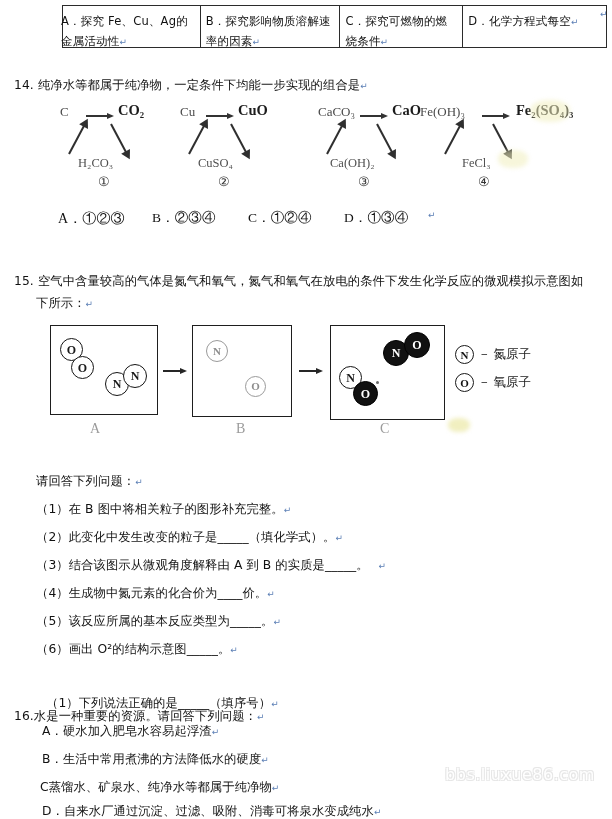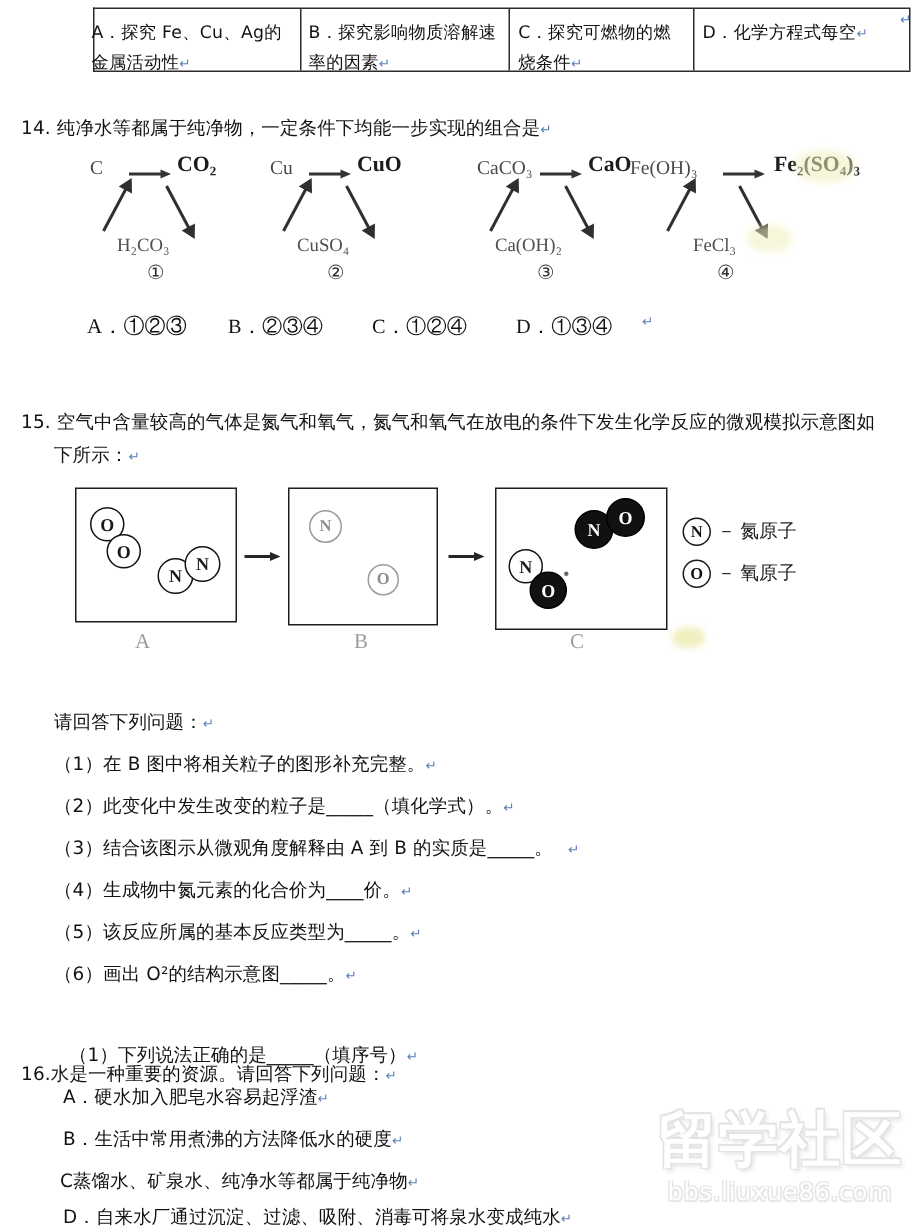--- a/index.html
+++ b/index.html
@@ -379,17 +379,16 @@
     <span>B．生活中常用煮沸的方法降低水的硬度</span><span class="pilcrow">↵</span>
   </div>
   <div class="txt" style="left:40px; top:778px;">
     <span>C蒸馏水、矿泉水、纯净水等都属于纯净物</span><span class="pilcrow">↵</span>
   </div>
   <div class="txt" style="left:42px; top:802px;">
     <span>D．自来水厂通过沉淀、过滤、吸附、消毒可将泉水变成纯水</span><span class="pilcrow">↵</span>
   </div>
 
   <div class="watermark">
-    <div class="wm-main">留学社区</div>
     <div class="wm-sub">bbs.liuxue86.com</div>
   </div>
 
 </div>
 
 </body></html>

